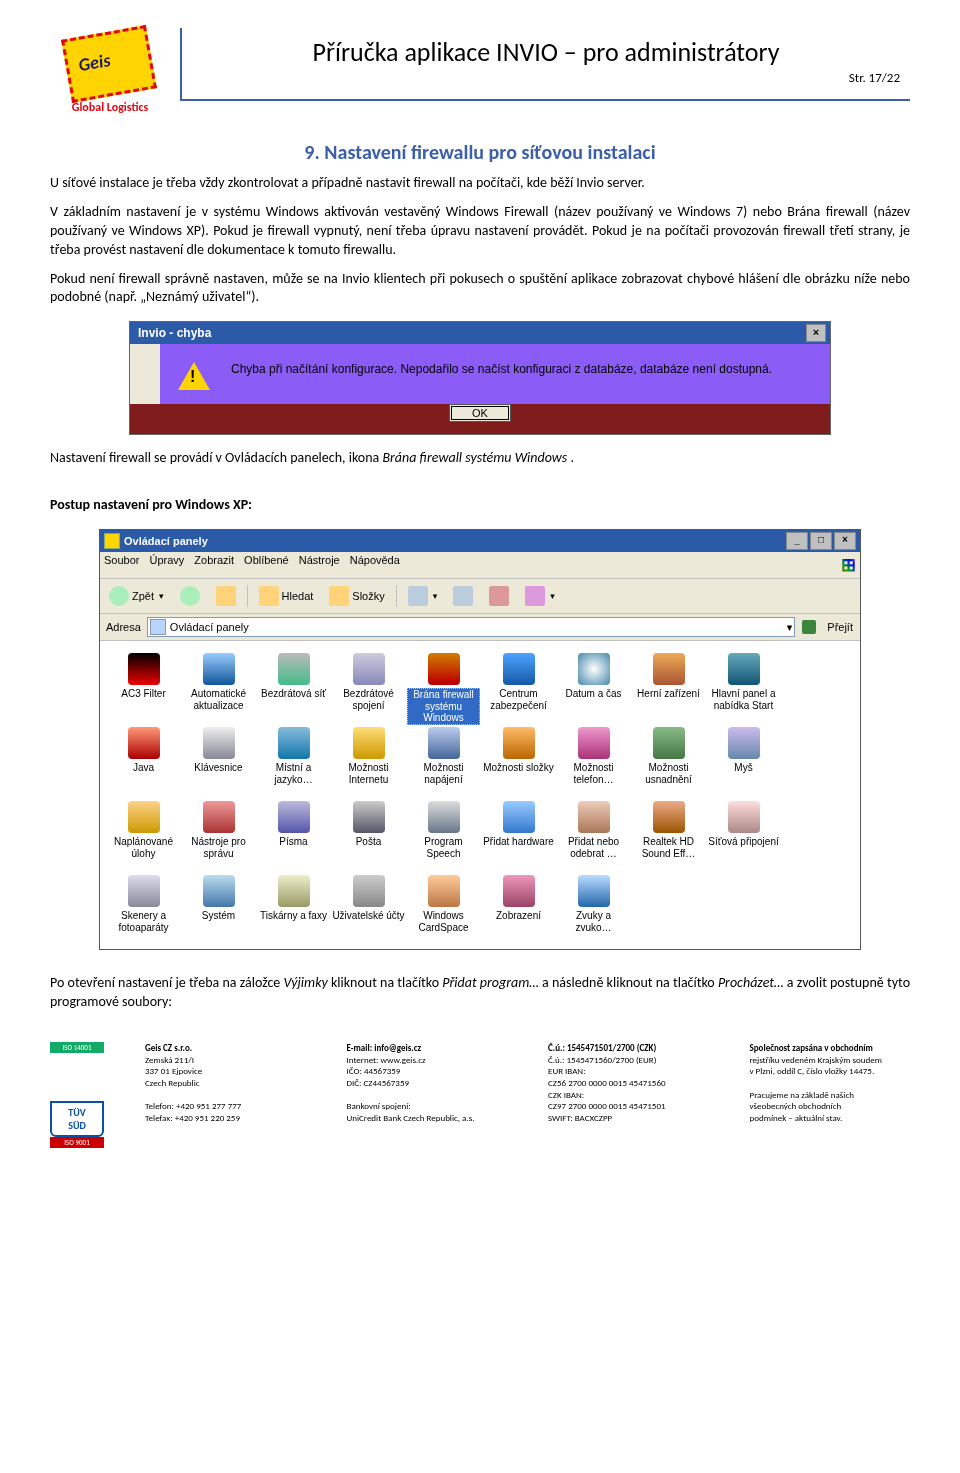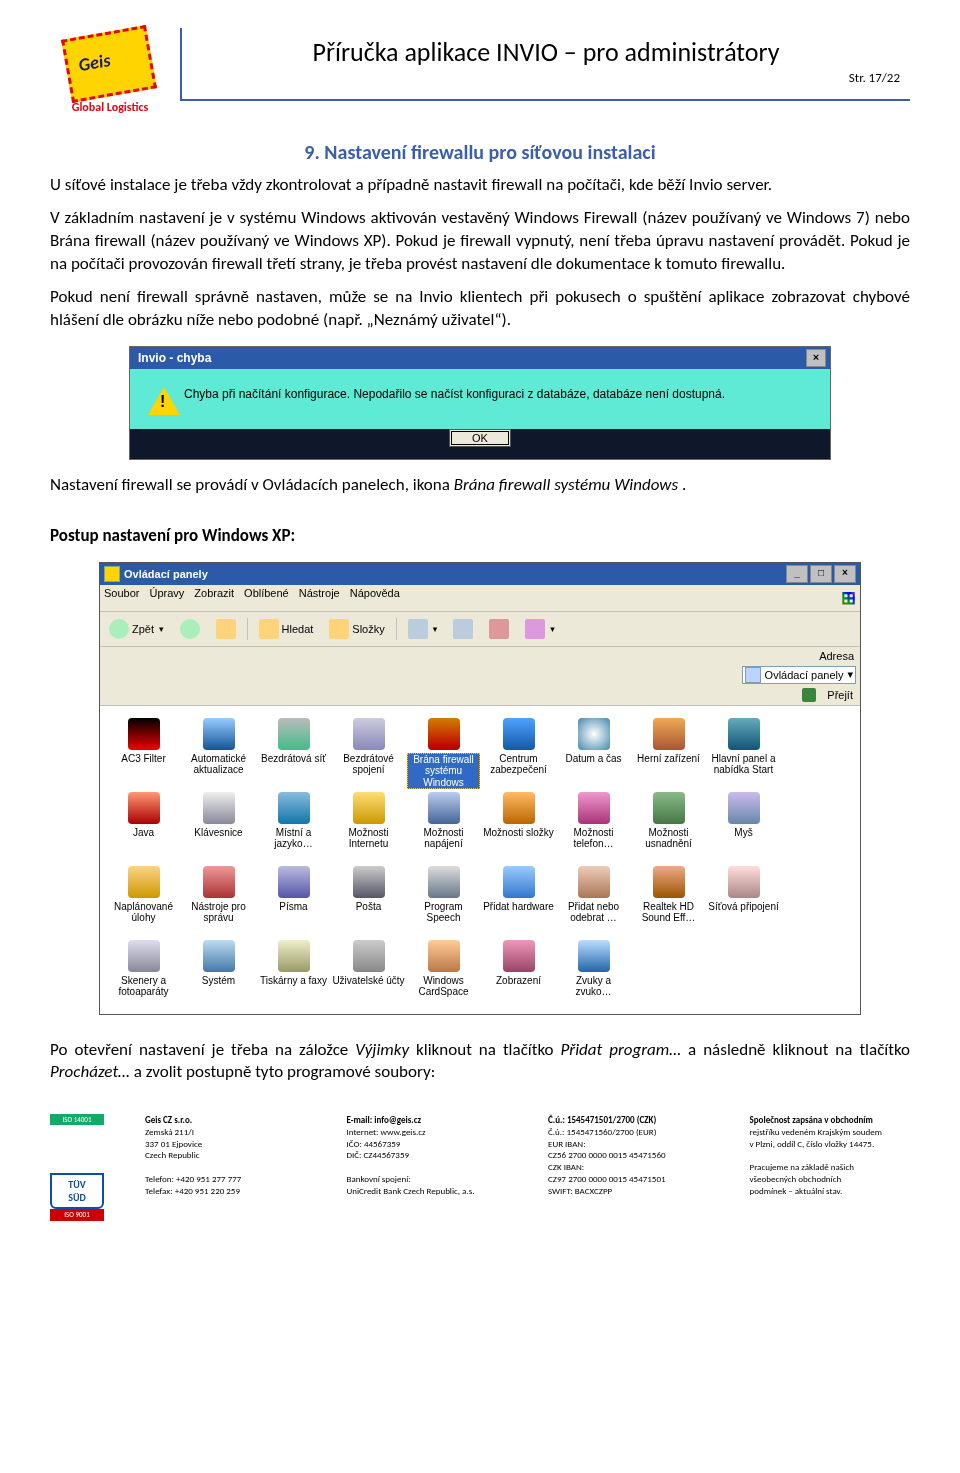--- a/index.html
+++ b/index.html
@@ -70,21 +70,21 @@
     margin-top: 2px;
   }
   h2.section {
     color: #3b5fab;
     font-size: 20px;
     font-weight: 700;
     margin: 24px 0 10px 0;
     text-align: center;
   }
   p.body {
-    font-size: 17px;
+    font-size: 14px;
     line-height: 1.35;
     margin: 10px 0;
     text-align: justify;
   }
   p.bold {
     font-weight: 700;
     margin-top: 28px;
   }
   .italic {
     font-style: italic;
@@ -118,25 +118,26 @@
     height: 16px;
     background: #c0c0c0;
     color: #000;
     text-align: center;
     line-height: 14px;
     border: 1px solid #888;
     font-weight: 700;
     font-size: 11px;
   }
   .dlg .body {
-    background: #5eead4;
+    background: #8b5cf6;
     color: #000;
     padding: 18px 18px 14px 18px;
     display: flex;
-    gap: 4px;
+    gap: 21px;
+    margin-left: 30px;
   }
   .dlg .warn {
     width: 32px;
     height: 28px;
     flex-shrink: 0;
     position: relative;
   }
   .dlg .warn::before {
     content: "";
     position: absolute;
@@ -153,21 +154,21 @@
     font-weight: 700;
     font-size: 16px;
     color: #000;
   }
   .dlg .msg {
     font-size: 12px;
     color: #000;
   }
   .dlg .btnrow {
     text-align: center;
-    background: #0f172a;
+    background: #7f1d1d;
     padding-bottom: 12px;
   }
   .dlg button {
     font-family: Tahoma, sans-serif;
     font-size: 11px;
     padding: 2px 22px;
     background: #ece9d8;
     border: 1px solid #555;
     outline: 1px solid #000;
     outline-offset: -3px;
@@ -260,24 +261,23 @@
   }
   .cp .toolbar .drop::after {
     content: "▾";
     font-size: 9px;
     margin-left: 2px;
   }
   .cp .addrbar {
     background: #ece9d8;
     border-bottom: 1px solid #c0c0c0;
     display: flex;
-    align-items: flex-end;
+    align-items: center;
     gap: 4px;
     padding: 3px 4px;
-    flex-direction: column;
   }
   .cp .addrbar .lbl { padding: 0 2px; }
   .cp .addrbar .field {
     flex: 1;
     background: #fff;
     border: 1px solid #7f9db9;
     height: 18px;
     display: flex;
     align-items: center;
     gap: 4px;

